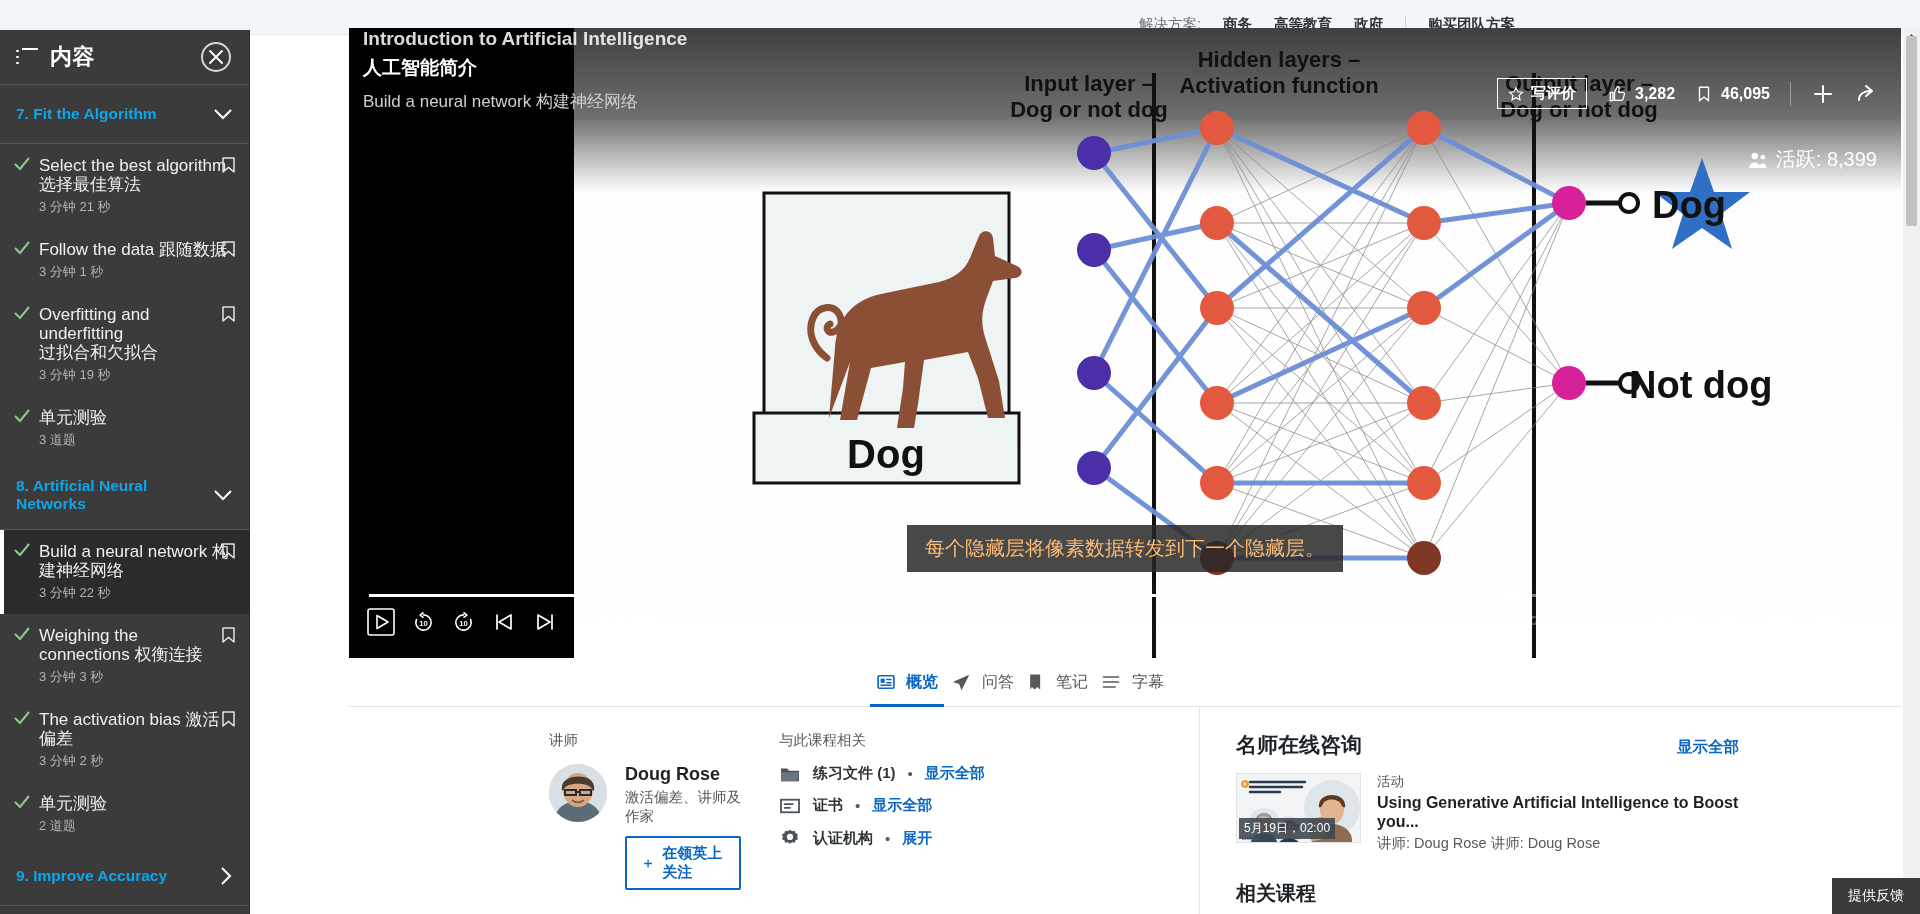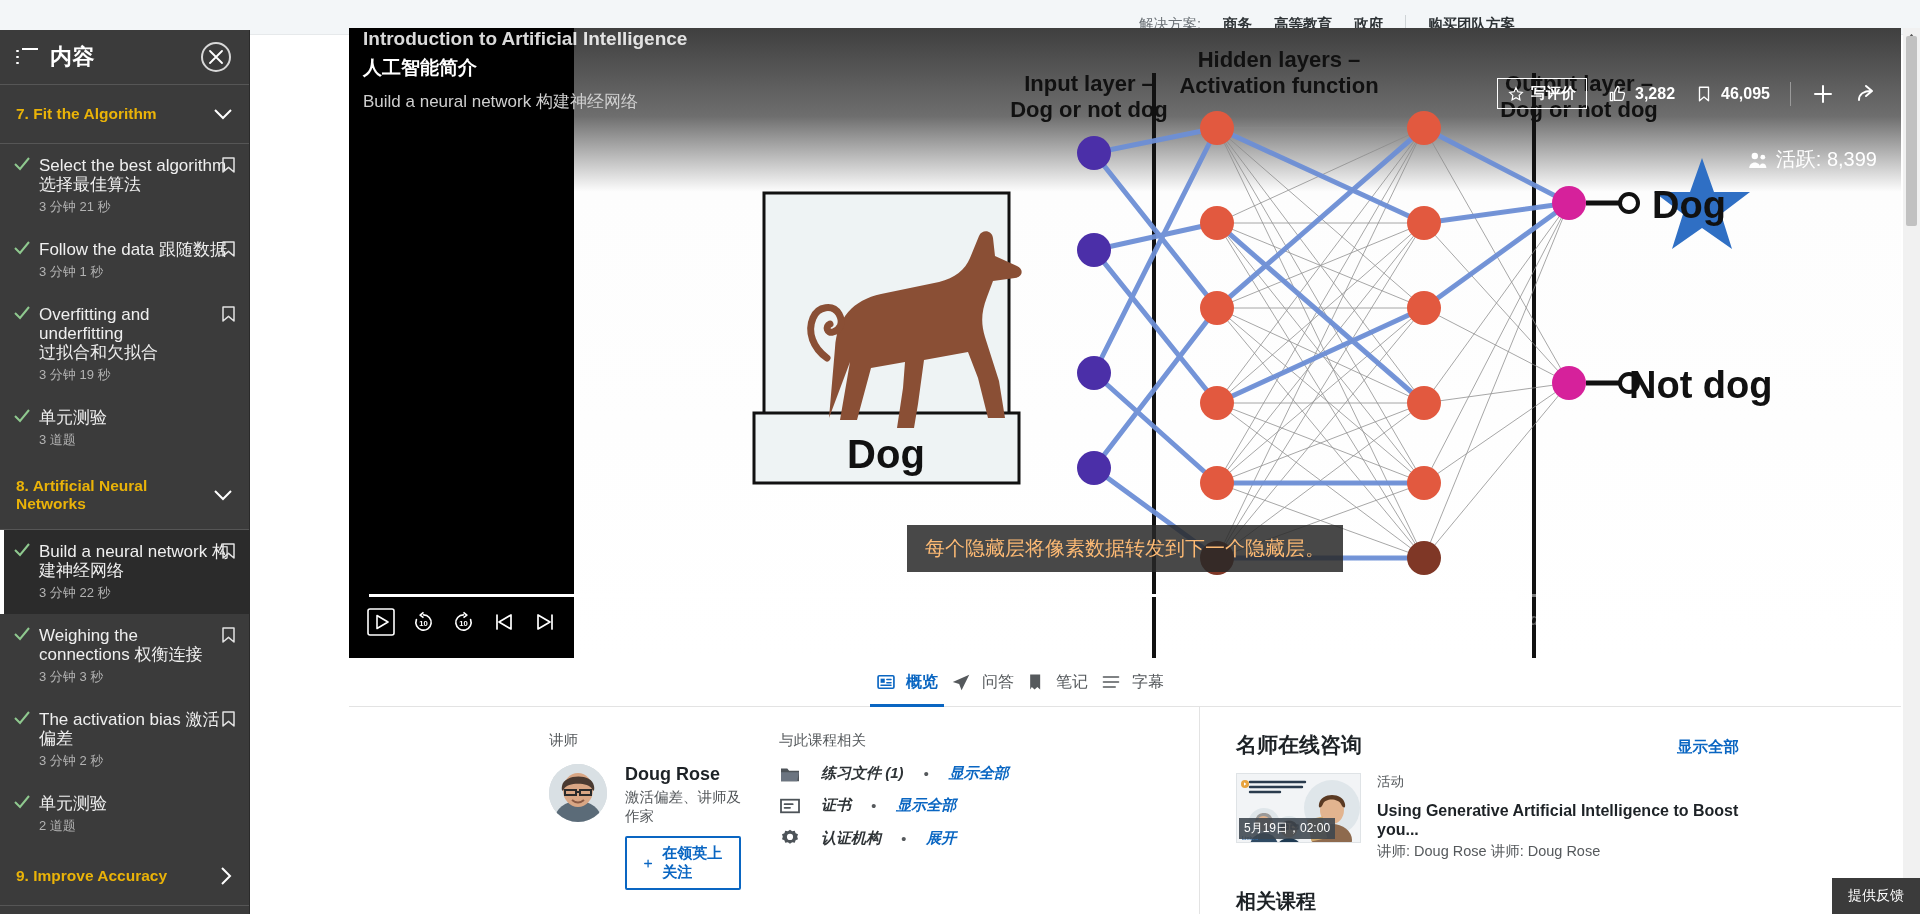--- a/index.html
+++ b/index.html
@@ -51,21 +51,21 @@
     display:flex; align-items:center; justify-content:center; cursor:pointer;
   }
   .sb-close svg { display:block; }
   .sb-list { height:829px; overflow:hidden; position:relative; }
 
   .sec-head {
     display:flex; align-items:center; justify-content:space-between;
     padding:16px; border-bottom:1px solid #565656;
     background:#3b3b3b; cursor:pointer; min-height:59px;
   }
-  .sec-head .t { font-size:15.5px; font-weight:700; color:#eab308; }
+  .sec-head .t { font-size:15.5px; font-weight:700; color:#0ea5e9; }
   .sec-head .chev { color:#fff; display:flex; }
 
   .lesson {
     display:flex; padding:12px 16px 12px 14px; gap:9px; position:relative;
     cursor:pointer; align-items:flex-start;
   }
   .lesson.current { background:#2b2b2b; border-left:4px solid #fff; padding-left:10px; }
   .lesson .chk { color:#8fc98f; font-size:16px; line-height:19px; width:16px; flex:0 0 16px; }
   .lesson .body { flex:1 1 auto; min-width:0; }
   .lesson .ltitle { font-size:17px; line-height:19px; color:#efefef; }
@@ -166,38 +166,38 @@
   }
   .inst-name { font-size:18px; font-weight:700; color:#1d2226; }
   .inst-role { font-size:14.5px; color:#55595c; margin-top:3px; }
   .follow {
     margin-top:10px; border:2px solid #0a66c2; color:#0a66c2; font-weight:700; font-size:15px;
     padding:6px 16px; display:inline-flex; align-items:center; gap:9px; border-radius:2px; cursor:pointer;
     background:#fff;
   }
   .sec-title { font-size:20px; font-weight:700; color:#1d2226; margin-top:27px; }
 
-  .rel-row { display:flex; align-items:center; gap:20px; margin-bottom:13px; font-size:15px; color:#2f3437; font-weight:700;font-style:italic;}
+  .rel-row { display:flex; align-items:center; gap:12px; margin-bottom:13px; font-size:15px; color:#2f3437; font-weight:700;}
   .rel-row .lk { color:#0a66c2; font-weight:700; cursor:pointer; }
   .rel-row .dot { color:#55595c; font-weight:400; }
 
   .col-c-head { display:flex; align-items:baseline; justify-content:space-between; }
   .col-c-head h3 { font-size:21px; font-weight:700; color:#1d2226; }
   .col-c-head .lk { color:#0a66c2; font-weight:700; font-size:15.5px; cursor:pointer; }
   .event { display:flex; gap:16px; margin-top:14px; }
   .ev-thumb {
     width:125px; height:70px; flex:0 0 125px; position:relative; overflow:hidden;
     background:#eef1f3; border:1px solid #dfe3e6;
   }
   .ev-date {
     position:absolute; left:2px; bottom:3px; background:rgba(60,70,78,.88); color:#fff;
     font-size:12px; padding:2px 5px; white-space:nowrap;
   }
   .ev-kind { font-size:13.5px; color:#55595c; }
-  .ev-title { font-size:16px; font-weight:700; color:#1d2226; line-height:19px; margin-top:10px; }
+  .ev-title { font-size:16px; font-weight:700; color:#1d2226; line-height:19px; margin-top:2px; }
   .ev-by { font-size:14.5px; color:#55595c; margin-top:3px; }
 
   .feedback {
     position:absolute; right:0; bottom:0; background:#3b3b3b; color:#fff; font-size:14px;
     padding:9px 16px; cursor:pointer; z-index:60;
   }
 
   
   .pagescroll { position:absolute; right:0; top:28px; width:17px; height:886px; background:#f1f1f1; z-index:55;}
   .pagescroll .thumb { position:absolute; top:8px; left:3px; width:11px; height:190px; background:#c1c1c1; border-radius:2px;}

